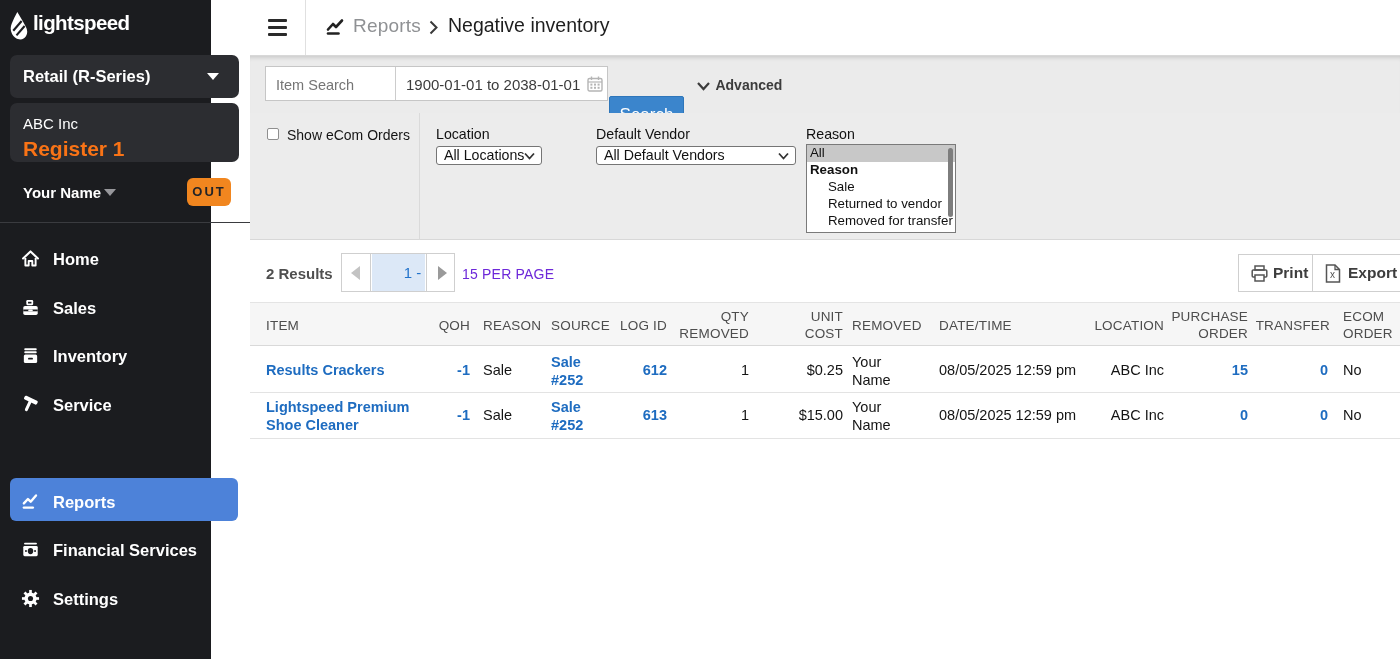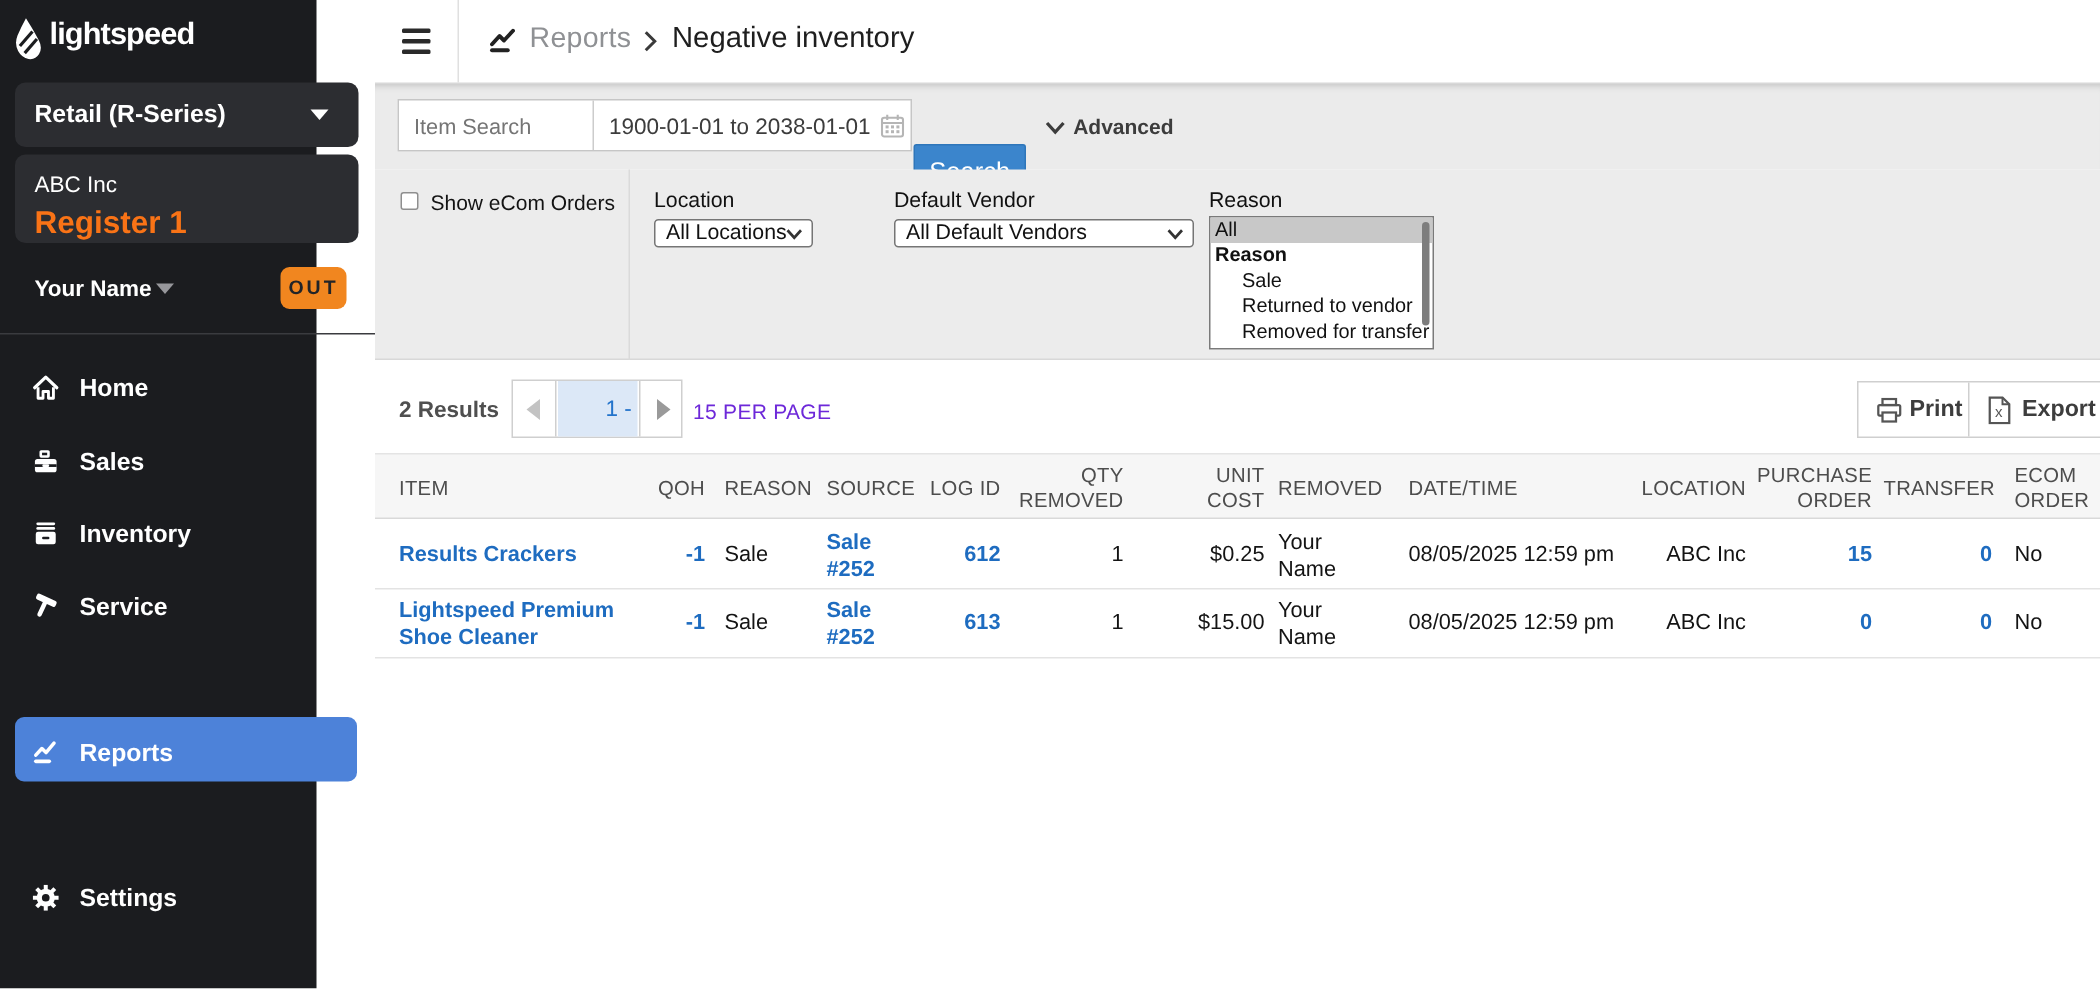--- a/index.html
+++ b/index.html
@@ -159,20 +159,30 @@
 
 
   <div class="nav" style="top:481px">
     <svg class="ic" viewBox="0 0 20 20">
       <polyline points="3,12 7.3,7.4 10.2,10.2 15.8,3.6" fill="none" stroke="#fff" stroke-width="2.5" stroke-linecap="round" stroke-linejoin="round"></polyline>
       <line x1="3" y1="16.4" x2="12.5" y2="16.4" stroke="#fff" stroke-width="2.5" stroke-linecap="round"></line>
     </svg>
     <div class="lb">Reports</div>
   </div>
 
+  <div class="nav" style="top:529px">
+    <svg class="ic" viewBox="0 0 20 20">
+      <rect x="3.2" y="2.8" width="13.6" height="2" rx="1" fill="#fff"></rect>
+      <path d="M2.4 7.6 Q2.4 6.2 3.8 6.2 H16.2 Q17.6 6.2 17.6 7.6 V15.6 Q17.6 17 16.2 17 H3.8 Q2.4 17 2.4 15.6 Z" fill="#fff"></path>
+      <ellipse cx="10" cy="11.6" rx="2.9" ry="3.3" fill="#1b1c1f"></ellipse>
+      <rect x="4.3" y="10.7" width="1.8" height="1.8" fill="#1b1c1f"></rect>
+      <rect x="13.9" y="10.7" width="1.8" height="1.8" fill="#1b1c1f"></rect>
+    </svg>
+    <div class="lb">Financial Services</div>
+  </div>
 
   <div class="nav" style="top:578px">
     <svg class="ic" viewBox="0 0 20 20">
       <g fill="#fff">
         <rect x="8.6" y="1" width="2.8" height="5"></rect>
         <rect x="8.6" y="14" width="2.8" height="5"></rect>
         <rect x="1" y="8.6" width="5" height="2.8"></rect>
         <rect x="14" y="8.6" width="5" height="2.8"></rect>
         <rect x="8.6" y="1" width="2.8" height="5" transform="rotate(45 10 10)"></rect>
         <rect x="8.6" y="14" width="2.8" height="5" transform="rotate(45 10 10)"></rect>

